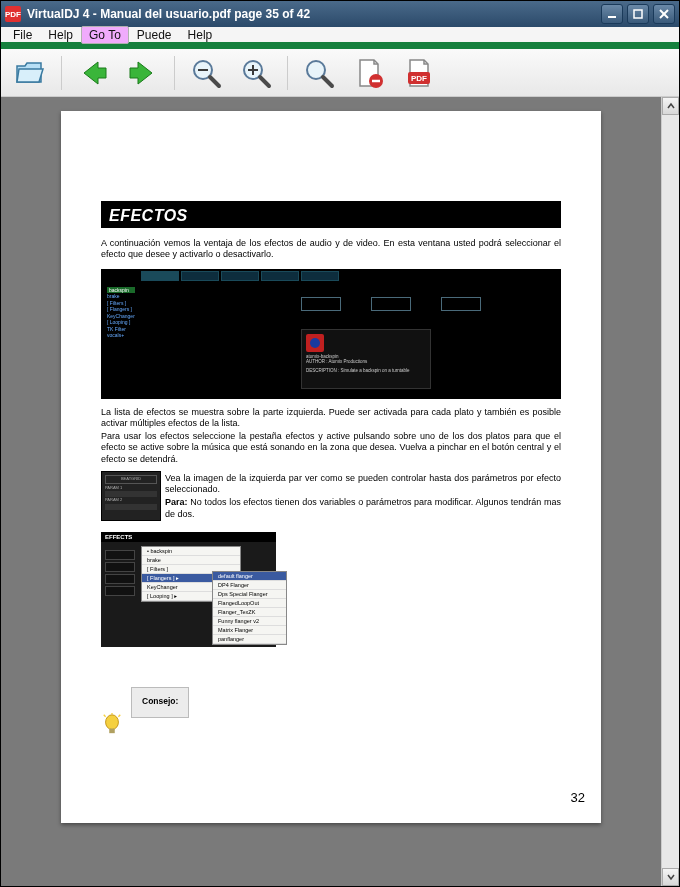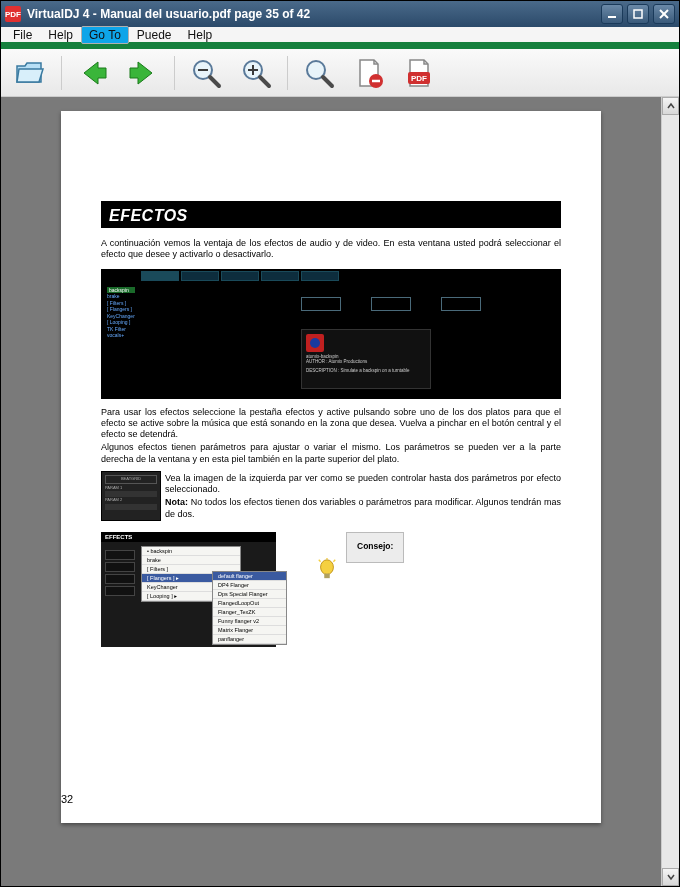--- a/index.html
+++ b/index.html
@@ -6,21 +6,21 @@
   body { font-family: "Segoe UI", Tahoma, sans-serif; font-size: 11px; background: #fff; width: 680px; height: 887px; overflow: hidden; }
   .window { width: 680px; height: 887px; display: flex; flex-direction: column; border: 1px solid #000; background: #e8e8e8; }
   .titlebar { height: 26px; background: linear-gradient(#4a6a8a, #2b4a6a); color: #fff; display: flex; align-items: center; padding: 0 4px; }
   .titlebar .app-icon { width: 16px; height: 16px; background: #e03030; border-radius: 2px; margin-right: 6px; display: flex; align-items: center; justify-content: center; font-size: 8px; font-weight: bold; color:#fff;}
   .titlebar .title { flex: 1; font-weight: bold; font-size: 12px; }
   .win-btns { display: flex; gap: 4px; }
   .win-btn { width: 22px; height: 20px; background: linear-gradient(#6a89a8,#3a5a7a); border: 1px solid #1a3a5a; border-radius: 3px; display:flex; align-items:center; justify-content:center; }
   .win-btn svg { width: 12px; height: 12px; }
   .menubar { height: 22px; background: #f5f5f5; display: flex; align-items: center; padding: 4px 4px; border-bottom: 7px solid #15803d; }
   .menu-item { padding: 2px 8px; font-size: 12px; color: #111; cursor: default; }
-  .menu-item.active { border: 1px solid #b0b0b0; background: #0ea5e9; border-radius: 2px; padding: 1px 7px; }
+  .menu-item.active { border: 1px solid #b0b0b0; background: #f0abfc; border-radius: 2px; padding: 1px 7px; }
   .toolbar { height: 48px; background: linear-gradient(#fafafa,#e8e8e8); display: flex; align-items: center; padding: 0 10px; gap: 12px; border-bottom: 1px solid #ccc; }
   .tbtn { width: 38px; height: 38px; display:flex; align-items:center; justify-content:center; border-radius:3px; }
   .tbtn svg { width: 34px; height: 34px; }
   .sep { width: 1px; height: 34px; background: #ccc; }
   .content-area { flex: 1; display: flex; background: #7a7a7a; position: relative; }
   .page-wrap { flex: 1; display: flex; justify-content: center; align-items: flex-start; padding: 14px 8px; overflow: hidden; }
   .page { width: 540px; height: 712px; background: #fff; box-shadow: 0 2px 4px rgba(0,0,0,.4); padding: 90px 40px 20px 40px; position: relative; font-size: 9px; color: #000; }
   .scrollbar { width: 18px; background: #e8e8e8; border-left: 1px solid #ccc; display: flex; flex-direction: column; justify-content: space-between; }
   .sc-btn { height: 18px; background: linear-gradient(#f5f5f5,#d8d8d8); border: 1px solid #aaa; display:flex; align-items:center; justify-content:center; }
   .sc-btn svg{width:10px;height:10px;}
@@ -34,36 +34,36 @@
   .shot1 .left-list { position:absolute; left:6px; top:18px; font-size:5px; color:#6af; line-height:1.3; }
   .shot1 .left-list .hl{ background:#1a6a2a; color:#fff; padding:0 2px;}
   .shot1 .center { position:absolute; left:200px; top:28px; display:flex; gap:30px; }
   .shot1 .param-box { width:40px; height:14px; border:1px solid #4a6a7a; font-size:4px; color:#8ac; text-align:center; padding-top:1px;}
   .shot1 .detail { position:absolute; left:200px; top:60px; width:130px; height:60px; background:#111; border:1px solid #333; padding:4px; font-size:4.5px; color:#ccc; }
   .shot1 .detail .logo{ width:18px; height:18px; background:#c02020; border-radius:2px; margin-bottom:2px; display:flex;align-items:center;justify-content:center;}
   .row-2col { display:flex; gap:4px; margin:6px 0; }
   .shot2 { width:60px; height:50px; background:#222; border:1px solid #000; padding:3px; font-size:4px; color:#aaa; line-height:1.2; }
   .shot2 .hdr{ border:1px solid #555; text-align:center; padding:1px; margin-bottom:2px; font-size:4px;}
   .col-text { flex:1; }
-  .shot3-row { display:flex; gap:40px; align-items:flex-start; margin-top:10px; }
+  .shot3-row { display:flex; gap:40px; align-items:flex-start; margin-top:10px;flex-direction:column; }
   .shot3 { width:175px; height:115px; background:#1a1a1a; position:relative; font-size:5px; color:#ccc; }
   .shot3 .ehdr{ background:#000; color:#fff; font-weight:bold; padding:2px 4px; font-size:6px;}
   .shot3 .menu{ position:absolute; left:40px; top:14px; background:#f5f5f2; border:1px solid #888; width:100px; font-size:5.5px; color:#000; }
   .shot3 .menu .mi{ padding:1px 5px; border-bottom:1px solid #ddd;}
   .shot3 .menu .mi.sel{ background:#3a5aa0; color:#fff;}
   .shot3 .menu .sub{ position:absolute; left:70px; top:24px; background:#f5f5f2; border:1px solid #888; width:75px;}
   .shot3 .menu .sub .mi.sel2{ background:#3a5aa0; color:#fff;}
   .shot3 .ctl{ position:absolute; left:4px; top:18px; width:30px;}
   .shot3 .ctl div{height:10px; border:1px solid #444; margin-bottom:2px; background:#111;}
   .tip-box { flex:1; }
   .tip-frame { background:#ececec; border:1px solid #bbb; padding:8px 10px; font-size:8.5px; text-align:justify; }
   .tip-head { font-weight:bold; margin-bottom:3px; }
   .bulb { width:22px; height:22px; margin-right:8px; float:left; margin-top:26px;}
   .tip-wrap{ display:flex; align-items:flex-start;}
-  .page-num { position:absolute; bottom:18px; left:0; right:16px; text-align:left; font-size:11px; }
+  .page-num { position:absolute; bottom:18px; left:0; right:16px; text-align:right; font-size:13px; }
 </style>
 </head>
 <body>
 
 <div class="window">
 
   <div class="titlebar">
     <div class="app-icon">PDF</div>
     <div class="title">VirtualDJ 4 - Manual del usuario.pdf page 35 of 42</div>
     <div class="win-btns">
@@ -189,34 +189,34 @@
                 <svg width="12" height="12" viewBox="0 0 12 12">
                   <circle cx="6" cy="6" r="5" fill="#1a3aa0"></circle>
                 </svg>
               </div>
             <div>atomix-backspin</div>
             <div>AUTHOR : Atomix Productions</div>
             <div style="margin-top:4px">DESCRIPTION : Simulate a backspin on a turntable</div>
           </div>
         </div>
 
+        <p class="para">La lista de efectos se muestra sobre la parte izquierda. Puede ser activada para cada plato y también es posible activar múltiples efectos de la lista.</p>
         <p class="para">Para usar los efectos seleccione la pestaña efectos y active pulsando sobre uno de los dos platos para que el efecto se active sobre la música que está sonando en la zona que desea. Vuelva a pinchar en el botón central y el efecto se detendrá.</p>
-        <p class="para">Algunos efectos tienen parámetros para ajustar o variar el mismo. Los parámetros se pueden ver a la parte derecha de la ventana y en esta piel también en la parte superior del plato.</p>
 
         <div class="row-2col">
           <div class="shot2">
             <div class="hdr">BEATGRID</div>
             <div>PARAM 1</div>
             <div style="height:6px;background:#333;margin:1px 0"></div>
             <div>PARAM 2</div>
             <div style="height:6px;background:#333;margin:1px 0"></div>
           </div>
           <div class="col-text">
             <p class="para">Vea la imagen de la izquierda  par ver como se pueden controlar hasta dos parámetros por efecto seleccionado.</p>
-            <p class="para"><span class="bold">Nota:</span><span> No todos los efectos tienen dos variables o parámetros para modificar. Algunos tendrán mas de dos.</span></p>
+            <p class="para"><span class="bold">Para:</span><span> No todos los efectos tienen dos variables o parámetros para modificar. Algunos tendrán mas de dos.</span></p>
           </div>
         </div>
 
 
         <div class="shot3-row">
           <div class="shot3">
             <div class="ehdr">EFFECTS</div>
             <div class="ctl">
                 <div></div>
                 <div></div>

